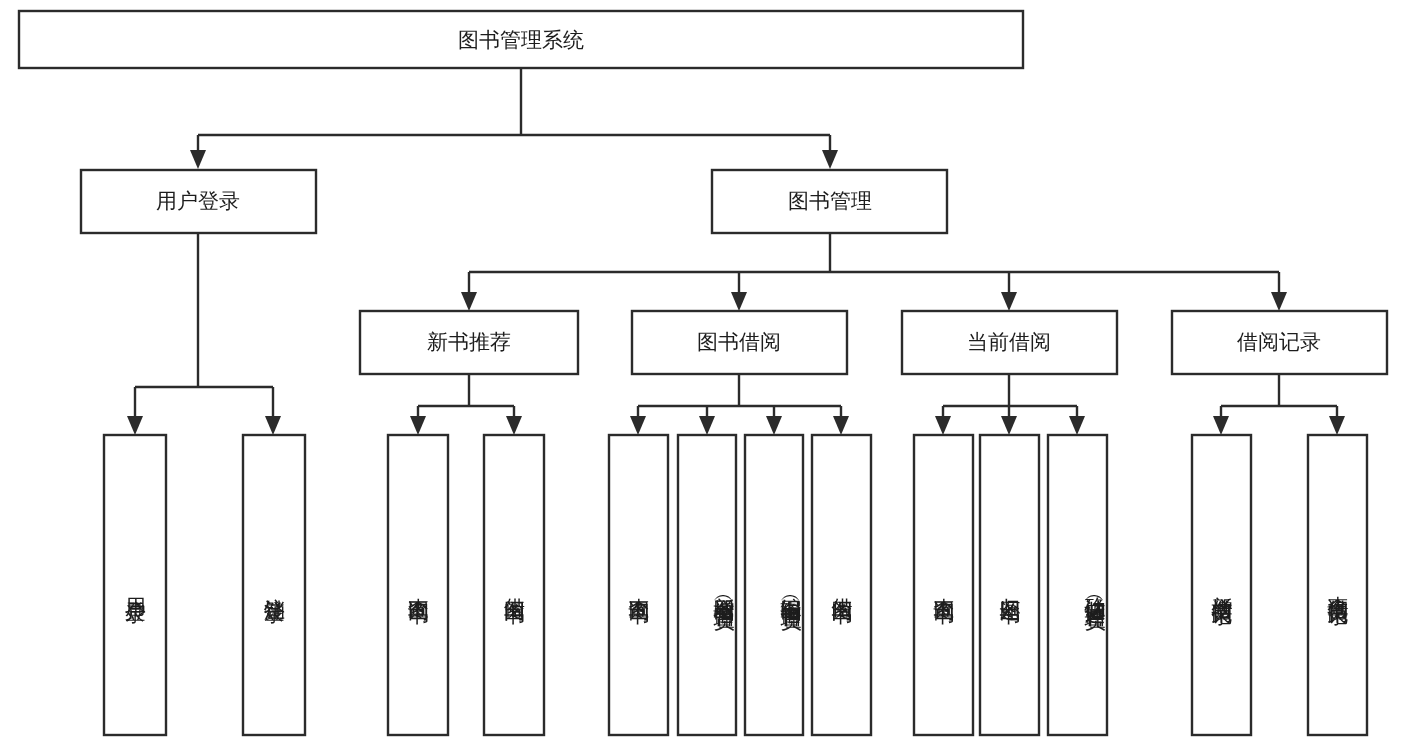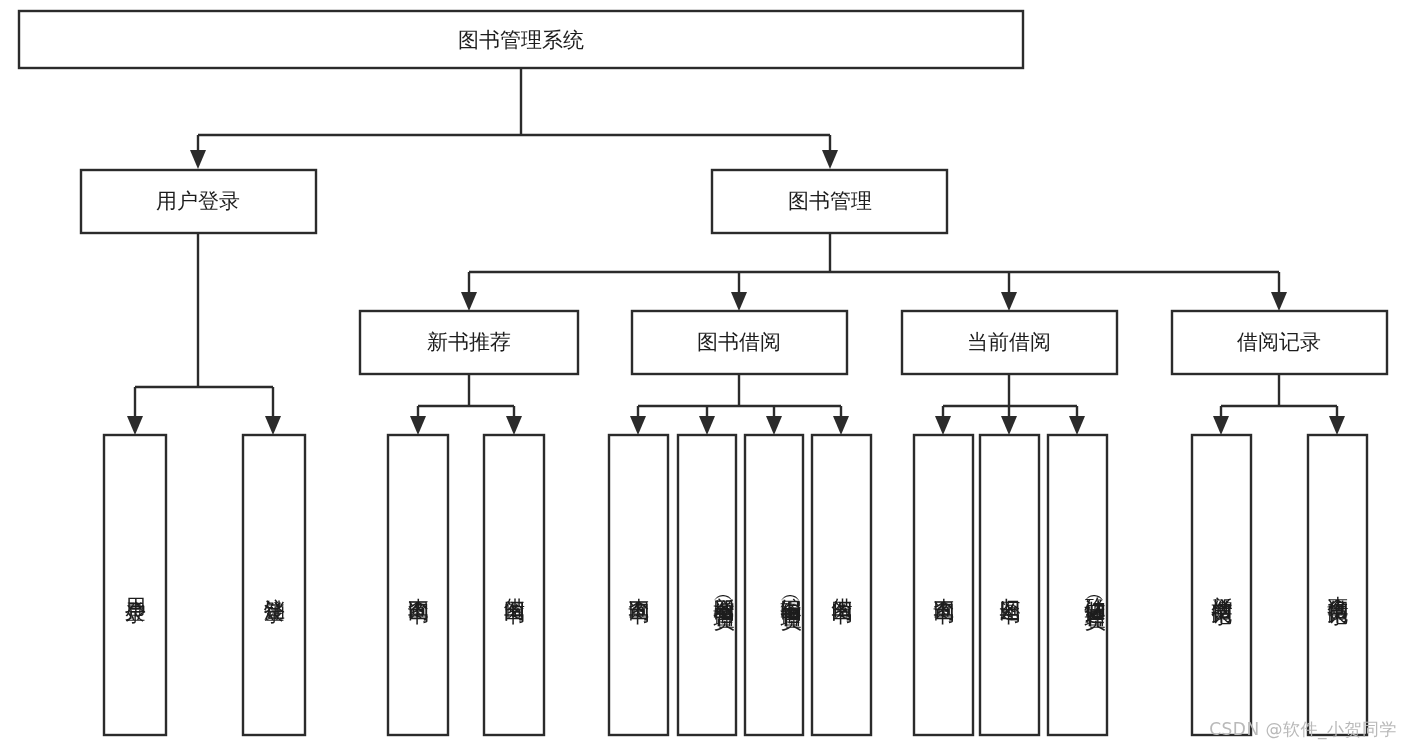--- a/index.html
+++ b/index.html
@@ -212,15 +212,14 @@
   <div class="vlabel" style="left:609px; top:435px; width:59px; height:300px;">查询图书</div>
   <div class="vlabel" style="left:678px; top:435px; width:58px; height:300px; align-items:flex-start; padding-top:8px;">新增图书（管理员）</div>
   <div class="vlabel" style="left:745px; top:435px; width:58px; height:300px; align-items:flex-start; padding-top:8px;">编辑图书（管理员）</div>
   <div class="vlabel" style="left:812px; top:435px; width:59px; height:300px;">借阅图书</div>
   <div class="vlabel" style="left:914px; top:435px; width:59px; height:300px;">查询图书</div>
   <div class="vlabel" style="left:980px; top:435px; width:59px; height:300px;">归还图书</div>
   <div class="vlabel" style="left:1048px; top:435px; width:59px; height:300px; align-items:flex-start; padding-top:8px;">确认归还（管理员）</div>
   <div class="vlabel" style="left:1192px; top:435px; width:59px; height:300px;">新增借阅记录</div>
   <div class="vlabel" style="left:1308px; top:435px; width:59px; height:300px;">查询借阅记录</div>
 
-  <div class="watermark-text">CSDN @软件_小贺同学</div>
 
 </div>
 
 </body></html>

